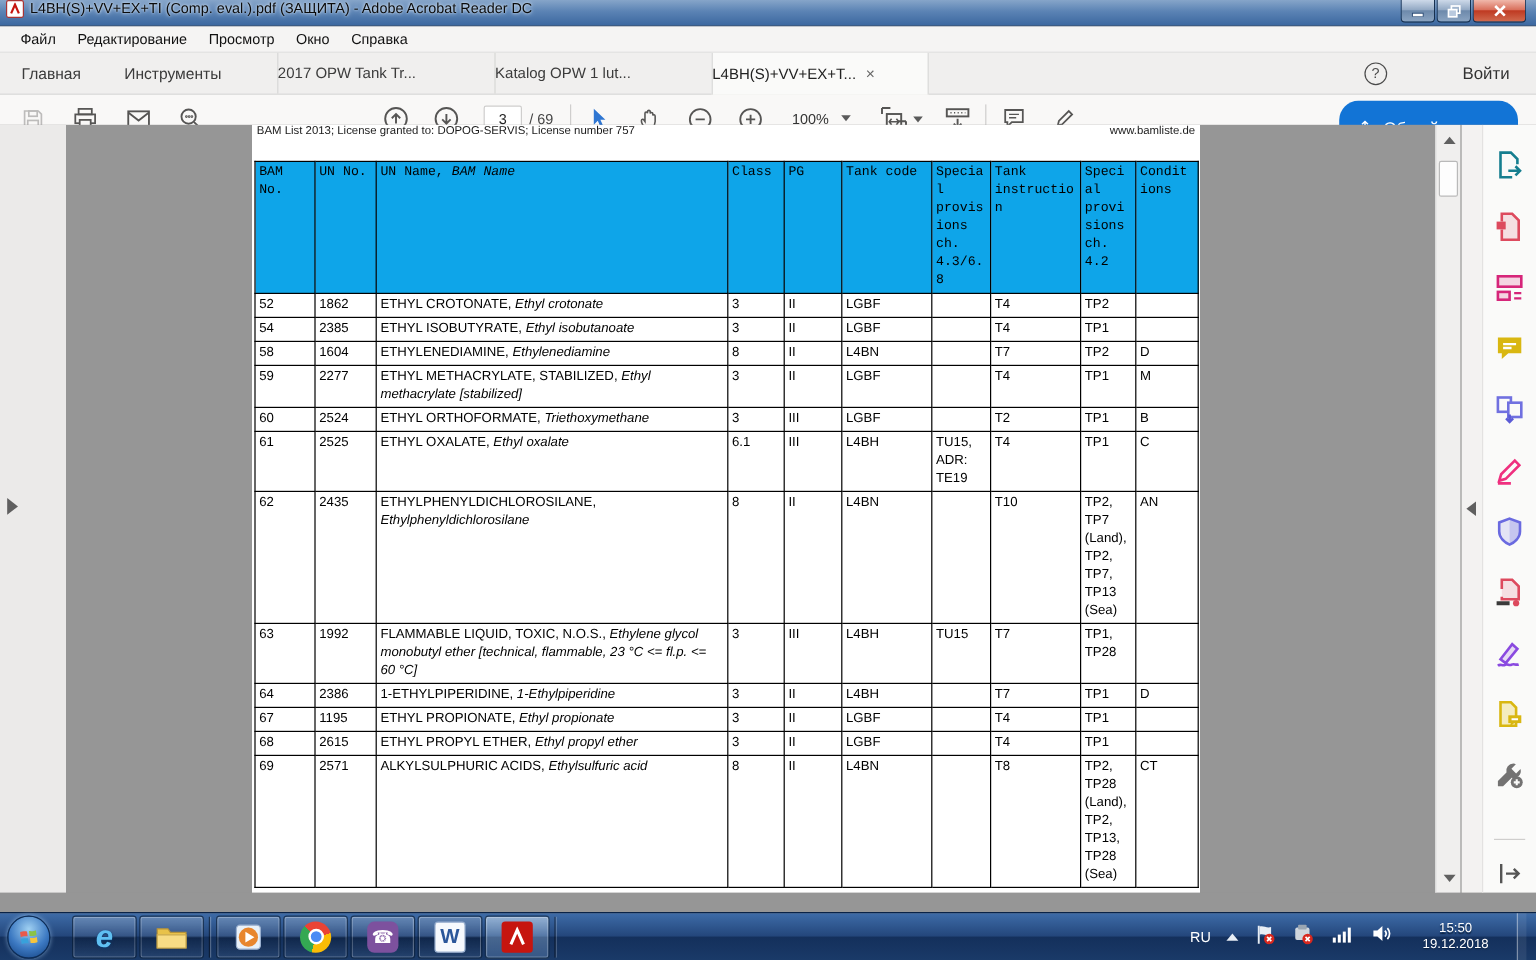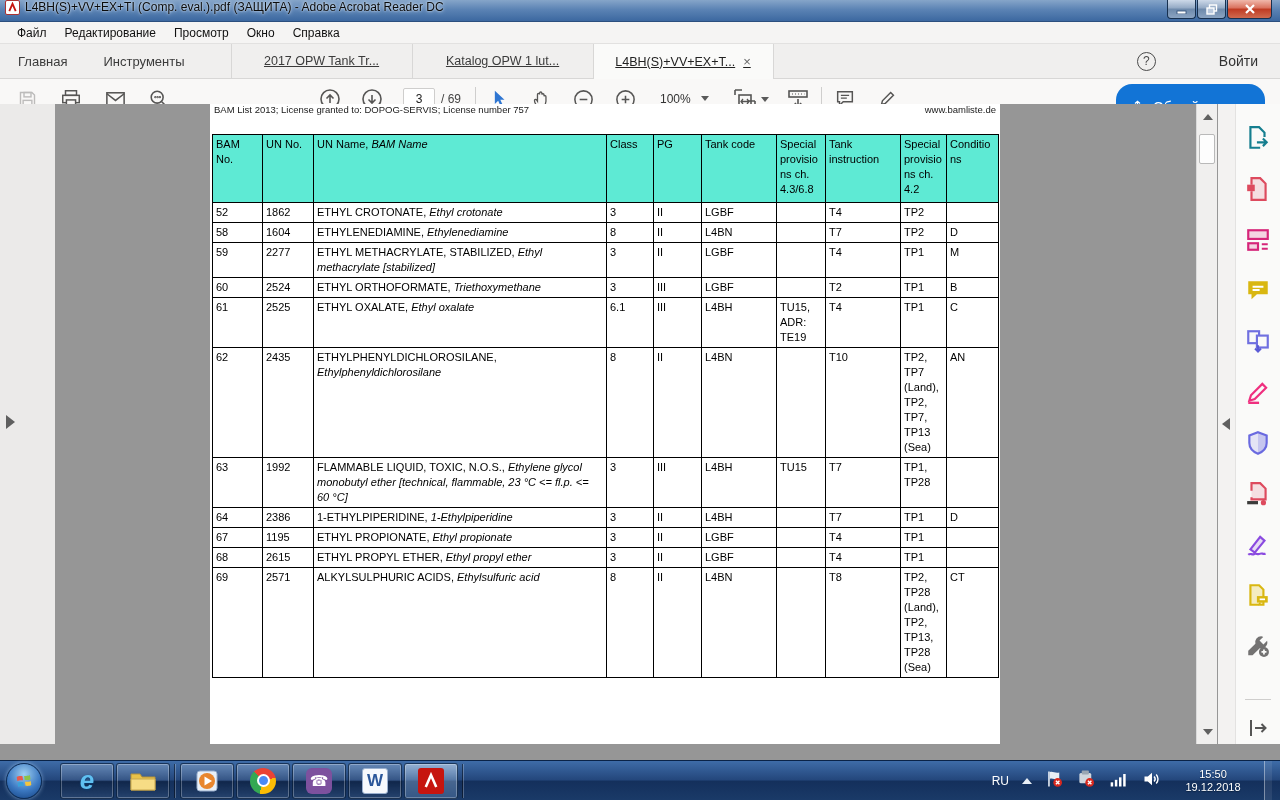--- a/index.html
+++ b/index.html
@@ -21,22 +21,22 @@
 
   
   .menubar { position:absolute; left:0; top:22px; width:1280px; height:22px; background:#f5f4f3;
     border-bottom:1px solid #e2e1e0; display:flex; align-items:center; padding-left:8px; }
   .menu-item { font-size:12px; color:#111; padding:3px 9px; white-space:nowrap; }
 
   
   .tabbar { position:absolute; left:0; top:44px; width:1280px; height:35px; background:#f0efee;
     border-bottom:1px solid #d8d7d6; display:flex; align-items:stretch; }
   .nav-tab { font-size:13px; color:#3b3b3b; display:flex; align-items:center; padding:0 18px; }
-  .doc-tab { width:181px; display:flex; align-items:center; justify-content:center; font-size:12.5px;
-    color:#3b3b3b; border-left:1px solid #d8d7d6; position:relative; white-space:nowrap;text-decoration:underline; }
+  .doc-tab { width:181px; display:flex; align-items:center; justify-content:flex-start; font-size:12.5px;
+    color:#3b3b3b; border-left:1px solid #d8d7d6; position:relative; white-space:nowrap; }
   .doc-tab.active { background:#fafaf9; border-right:1px solid #d8d7d6; margin-bottom:-1px; color:#222; }
   .doc-tab .close-x { margin-left:8px; color:#666; font-size:13px; }
   .tab-right { margin-left:auto; display:flex; align-items:center; padding-right:22px; }
   .help-circle { width:19px; height:19px; border:1.6px solid #4a4a4a; border-radius:50%;
     font-size:12px; color:#4a4a4a; display:flex; align-items:center; justify-content:center; margin-right:28px; }
   .signin { font-size:14px; color:#323232;padding-left:35px; }
 
   
   .toolbar { position:absolute; left:0; top:79px; width:1280px; height:41px; background:#f9f8f7;
     border-bottom:1px solid #cfcecd; }
@@ -59,21 +59,21 @@
   .navstrip .expand-right { position:absolute; left:6px; top:311px; width:0; height:0;
     border-top:7px solid transparent; border-bottom:7px solid transparent; border-left:9px solid #5f5f5f; }
 
   .page-area { position:absolute; left:210px; top:0; width:790px; height:640px; background:#fff; overflow:hidden; }
   .page-head { position:absolute; left:4px; right:4px; top:0; display:flex; justify-content:space-between;
     font-size:9.5px; color:#1a1a1a; white-space:nowrap; }
   .bam-table { position:absolute; left:2px; top:30px; width:786px; border-collapse:collapse; table-layout:fixed;
     font-size:11px; line-height:15px; color:#000; }
   .bam-table th, .bam-table td { border:1px solid #000; vertical-align:top; text-align:left;
     padding:2px 3px; font-weight:normal; overflow-wrap:break-word; }
-  .bam-table th { background:#5eead4; height:68px; }
+  .bam-table th { background:#0ea5e9; height:68px;font-family:Liberation Mono, monospace; }
   .bam-table td { white-space:pre-line; height:20px; }
   .bam-table i { font-style:italic; }
 
   .vscroll { position:absolute; left:1196px; top:0; width:21px; height:640px; background:#f0efee; border-left:1px solid #dadada; }
   .vs-arrow { position:absolute; left:0; width:21px; height:17px; display:flex; align-items:center; justify-content:center; }
   .tri-up { width:0; height:0; border-left:5px solid transparent; border-right:5px solid transparent; border-bottom:6px solid #606060; }
   .tri-down { width:0; height:0; border-left:5px solid transparent; border-right:5px solid transparent; border-top:6px solid #606060; }
   .vs-thumb { position:absolute; left:2px; top:30px; width:16px; height:30px; background:#fdfdfd; border:1px solid #b9b9b9; border-radius:2px; }
 
   .panel-toggle { position:absolute; left:1218px; top:0; width:17px; height:640px; background:#f3f2f1; }
@@ -328,20 +328,32 @@
             <td><span>ETHYL CROTONATE, </span><i>Ethyl crotonate</i></td>
             <td>3</td>
             <td>II</td>
             <td>LGBF</td>
             <td></td>
             <td>T4</td>
             <td>TP2</td>
             <td></td>
           </tr>
           <tr>
+            <td>54</td>
+            <td>2385</td>
+            <td><span>ETHYL ISOBUTYRATE, </span><i>Ethyl isobutanoate</i></td>
+            <td>3</td>
+            <td>II</td>
+            <td>LGBF</td>
+            <td></td>
+            <td>T4</td>
+            <td>TP1</td>
+            <td></td>
+          </tr>
+          <tr>
             <td>58</td>
             <td>1604</td>
             <td><span>ETHYLENEDIAMINE, </span><i>Ethylenediamine</i></td>
             <td>8</td>
             <td>II</td>
             <td>L4BN</td>
             <td></td>
             <td>T7</td>
             <td>TP2</td>
             <td>D</td>

